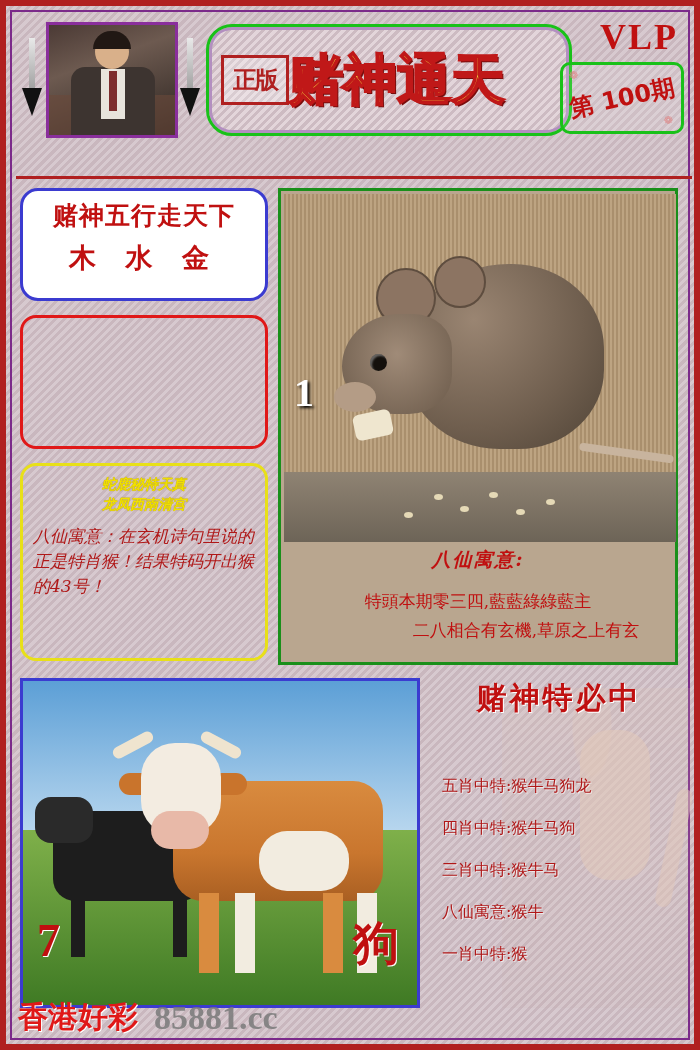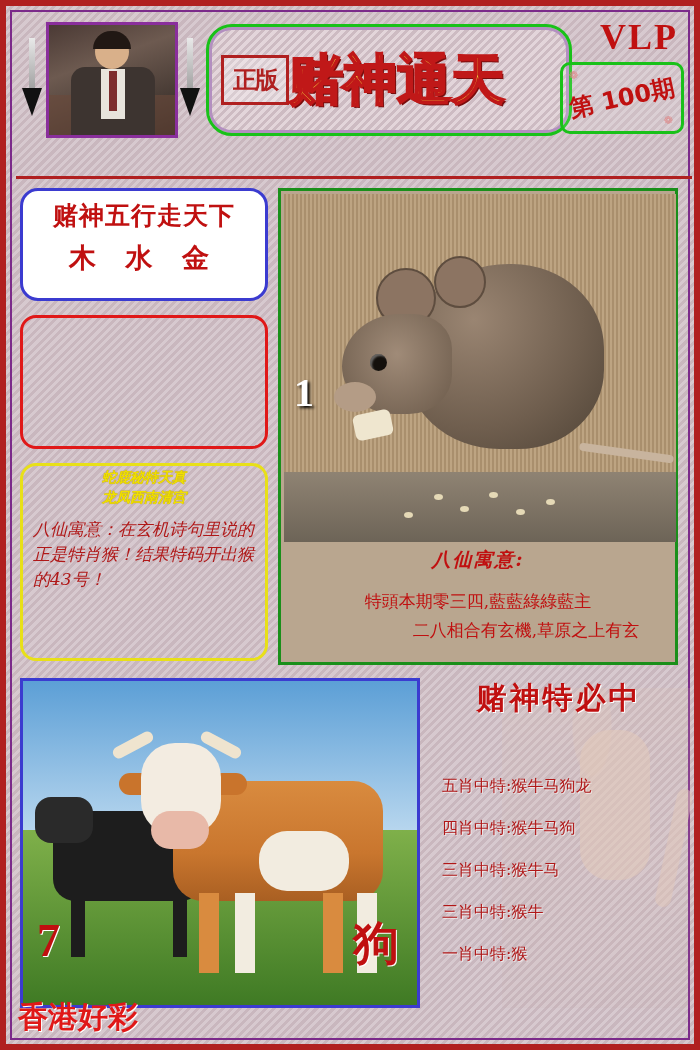--- a/index.html
+++ b/index.html
@@ -144,21 +144,21 @@
   }
   .box-red{
     margin-top:14px;height:128px;
     border:3px solid #e01818;border-radius:16px;
     background:transparent;
   }
   .box-yellow{
     margin-top:14px;height:198px;
     border:3px solid #e8e018;border-radius:16px;
     background:transparent;
-    padding:1px 10px;
+    padding:8px 10px;
     box-sizing:border-box;
   }
   .box-yellow .poem{
     text-align:center;color:#f0e000;font-size:14px;line-height:20px;
     font-family:"DejaVu Serif", serif;font-style:italic;font-weight:bold;
     text-shadow:0 0 1px #a08000;
   }
   .box-yellow .memo{
     margin-top:10px;color:#b01818;font-size:17px;line-height:25px;
     font-family:"DejaVu Serif", serif;font-style:italic;
@@ -454,21 +454,22 @@
   <div id="rightbot">
     <div class="ghost"></div>
     <div class="gtor"></div>
     <div class="garm"></div>
 
     <div id="rb-title">赌神特必中</div>
     <div id="rb-list">
       <div class="row">五肖中特:猴牛马狗龙</div>
       <div class="row">四肖中特:猴牛马狗</div>
       <div class="row">三肖中特:猴牛马</div>
-      <div class="row">三肖中特:猴牛</div>
+      <div class="row">八仙寓意:猴牛</div>
       <div class="row">一肖中特:猴</div>
     </div>
   </div>
 
   <div id="footer">
     <span class="brand">香港好彩</span>
+    <span class="site">85881.cc</span>
   </div>
 </div>
 
 </body></html>

